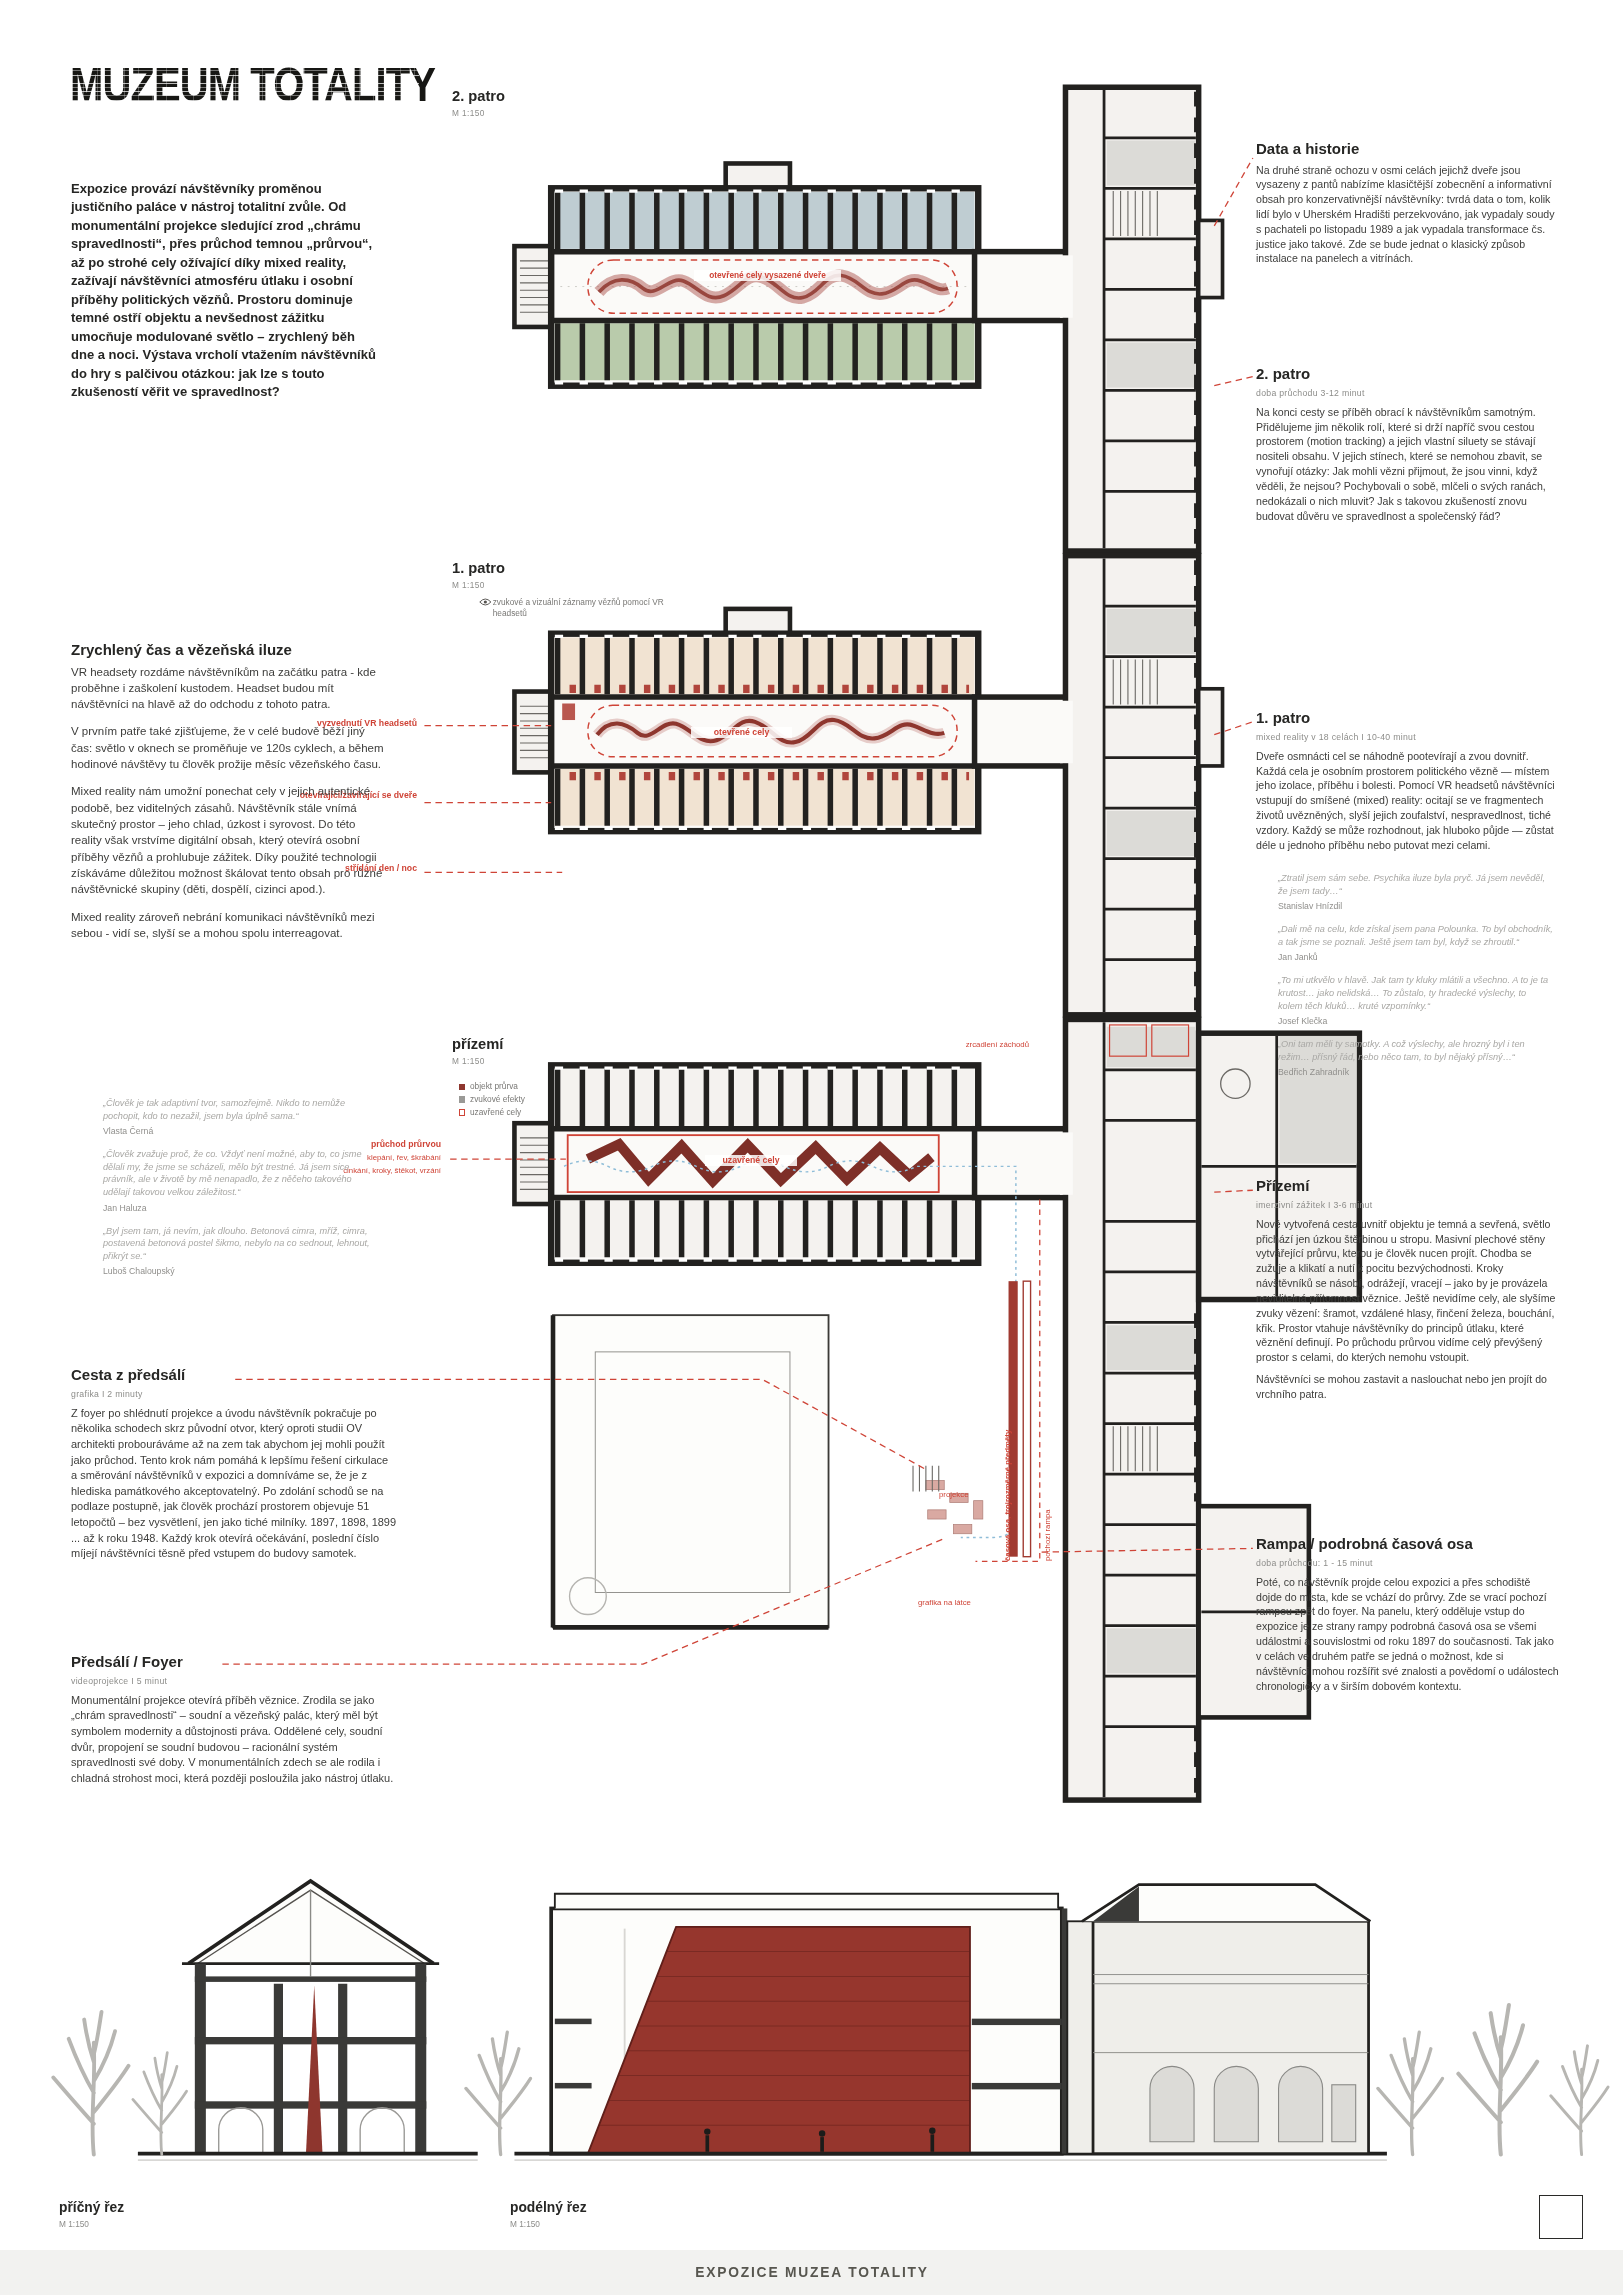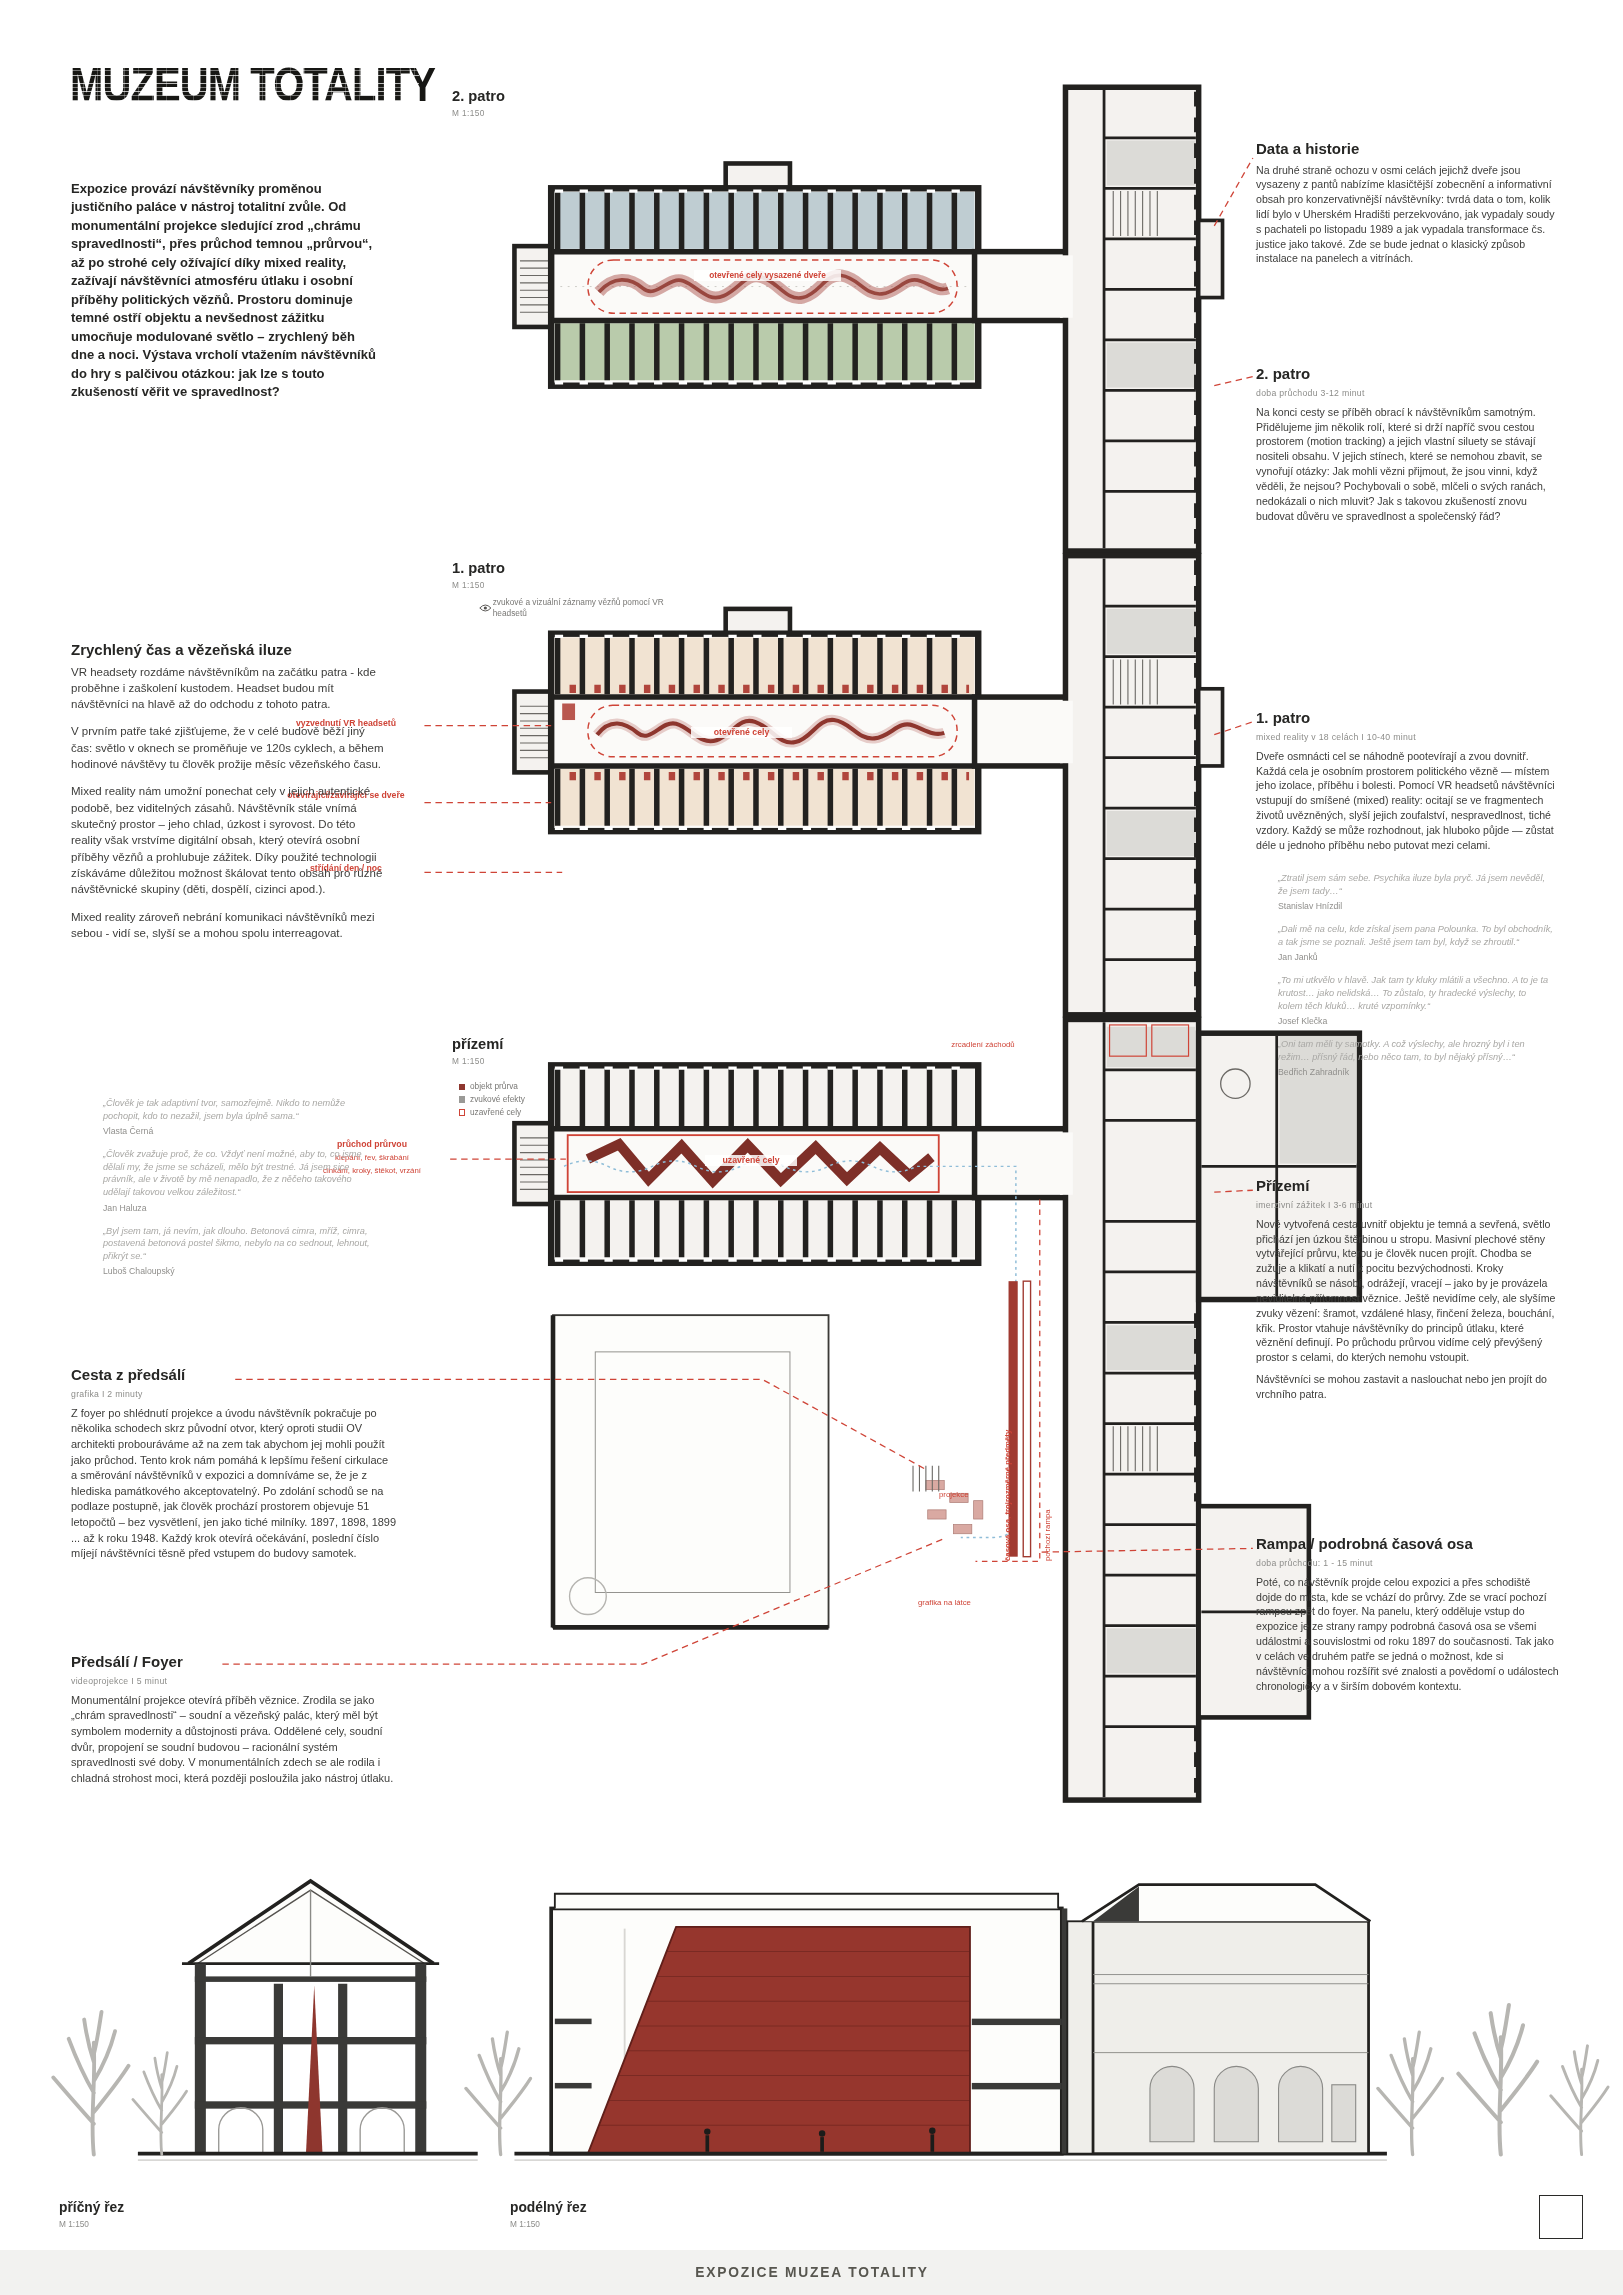--- a/index.html
+++ b/index.html
@@ -35,29 +35,29 @@
   .quotes{position:absolute;width:275px}
   .quotes figure{margin-bottom:12px}
   .quotes blockquote{font-size:9.2px;line-height:1.38;color:#a9a8a5;font-style:italic}
   .quotes figcaption{font-size:8.7px;color:#908f8c;margin-top:3.7px}
 
   
   .plabel .pl{font-size:14.7px;font-weight:700;color:#262624}
   .plabel .ps{font-size:8.3px;color:#8d8d8a;margin-top:3.7px;letter-spacing:0.4px}
 
   
-  .legend{position:absolute;display:flex;gap:1px;align-items:center;font-size:8.3px;color:#797875;width:193px;line-height:1.3}
+  .legend{position:absolute;display:flex;gap:1px;align-items:flex-start;font-size:8.3px;color:#797875;width:193px;line-height:1.3}
   .legend3{position:absolute;font-size:8.3px;color:#797875;line-height:1.55}
   .legend3 .b{display:inline-block;width:6.4px;height:6.4px;margin-right:4.6px;vertical-align:middle}
 
   
   .rann{position:absolute;color:#cf4437;font-size:8.7px;font-weight:700;line-height:1.3}
   .rann.light{font-weight:400;font-size:7.8px}
   .rann.onplan{background:rgba(255,255,255,.85);padding:0 2.8px;text-align:center}
-  .rann.rt{text-align:center}
+  .rann.rt{text-align:right}
   .vlab{position:absolute;transform-origin:0 0;transform:rotate(-90deg);font-size:7.8px;
         color:#cf4437;white-space:nowrap;font-weight:700}
 
   .seclabel .pl{font-size:13.8px;font-weight:700;color:#262624}
   .seclabel .ps{font-size:8.3px;color:#8d8d8a;margin-top:3.7px}
 
   .footband{position:absolute;left:0;top:2250px;width:1624px;height:46px;background:#f2f2f0}
   .footer{position:absolute;left:0;top:2265px;width:1624px;text-align:center;font-size:13.8px;
           font-weight:700;color:#57564f;letter-spacing:1.8px}
   .northbox{position:absolute;left:1539px;top:2195px;width:44px;height:44px;border:1.8px solid #2a2a28;background:#fff}

